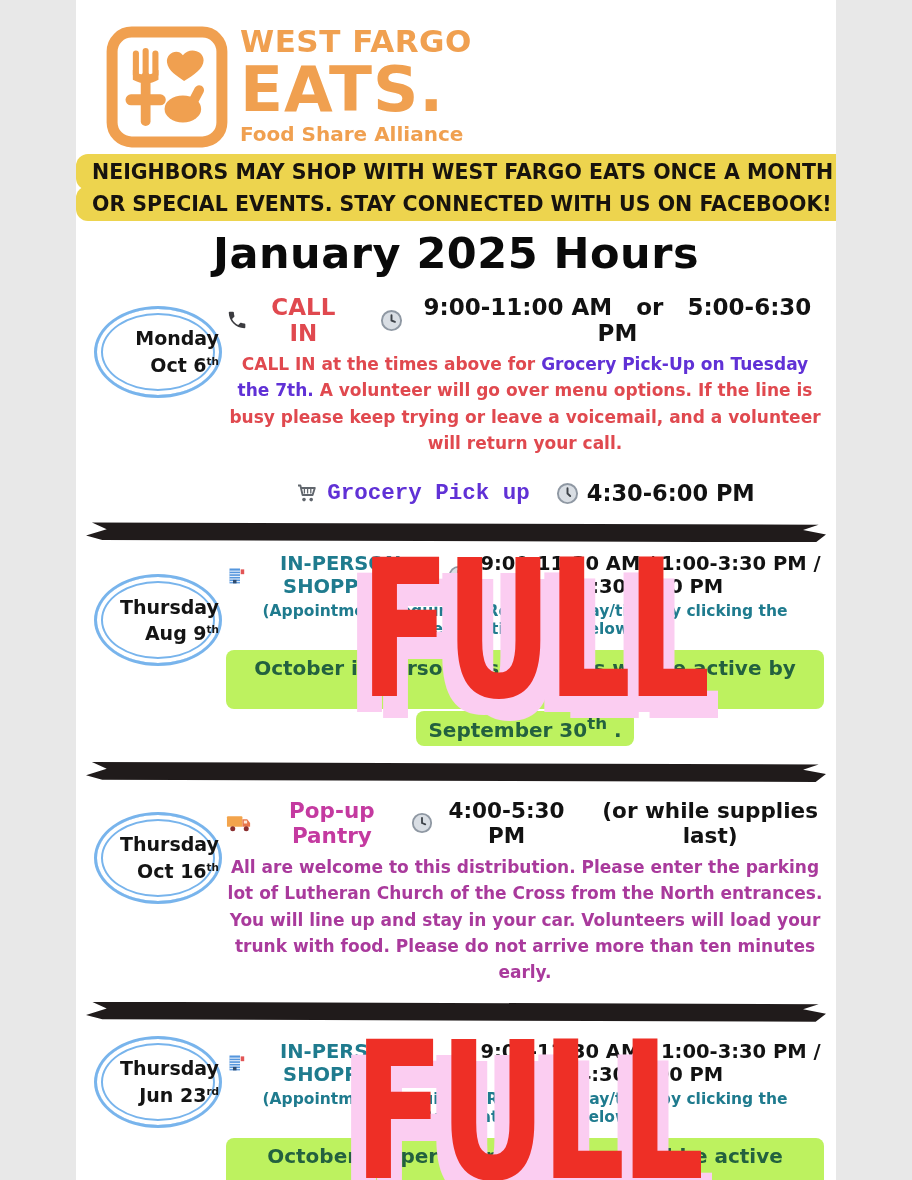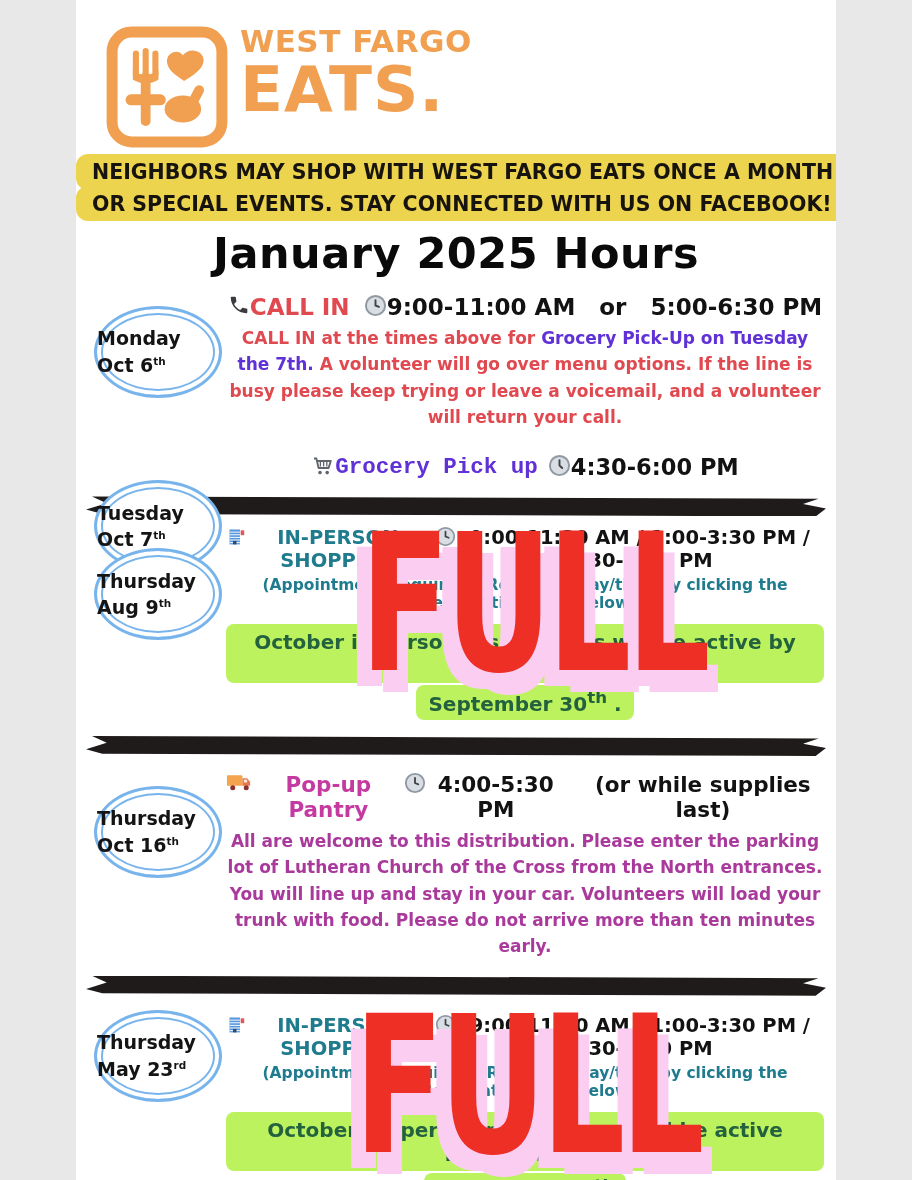--- a/index.html
+++ b/index.html
@@ -29,25 +29,25 @@
   .banner-line.l2{margin-top:-4px; position:relative;}
 
   
   .title{text-align:center; font-size:43px; font-weight:bold; color:#0a0a0a; margin-top:7px; letter-spacing:0.5px;}
 
   
   .row{position:relative;}
   .oval{position:absolute; left:18px; width:128px; height:92px; background:#fff;
     border:3px solid var(--oval-blue); border-radius:50%;
     box-shadow:inset 0 0 0 4px #fff, inset 0 0 0 6px var(--oval-blue);
-    display:flex; flex-direction:column; align-items:flex-start; justify-content:center;
+    display:flex; flex-direction:column; align-items:flex-end; justify-content:center;
     font-size:19px; font-weight:bold; color:#141414; line-height:1.4; z-index:2;}
   .oval sup{font-size:0.55em;}
   .content{margin-left:150px; margin-right:12px; text-align:center;}
-  .row-head{display:flex; justify-content:center; align-items:flex-start; font-weight:bold; color:var(--ink);}
+  .row-head{display:flex; justify-content:center; align-items:center; gap:8px; font-weight:bold; color:var(--ink);}
   .row-head svg{flex:0 0 auto;}
   .seg-red{color:var(--red);} .seg-purple{color:var(--purple);}
   .evt-red{color:var(--red);} .evt-purple{color:var(--purple);font-family:Liberation Mono, monospace;}
   .evt-teal{color:var(--teal);} .evt-magenta{color:var(--magenta);}
   .body-txt{font-size:17px; font-weight:bold; line-height:1.55; margin-top:5px;}
 
   .row-monday{margin-top:16px;} .row-monday .oval{top:12px;} .row-monday .row-head{font-size:23px;}
   .row-tuesday{margin-top:24px;} .row-tuesday .oval{top:26px;} .row-tuesday .row-head{font-size:22.5px;}
 
   .bar{height:20px; background:var(--bar-black); margin:16px 10px 0;
@@ -92,20 +92,21 @@
           <rect x="16" y="56" width="33" height="9" rx="4.5"></rect>
           <path d="M63 24 c5-7 17-4 17 4 c0 7-8 12-16 17 c-6-4-13-8-14-15 c-1-8 9-12 13-6 z"></path>
           <ellipse cx="63" cy="68" rx="15" ry="11"></ellipse>
           <rect x="70" y="48" width="8" height="18" rx="4" transform="rotate(28 74 57)"></rect>
         </g>
       </svg>
     </div>
     <div class="brand">
       <div class="brand-top">WEST FARGO</div>
       <div class="brand-main">EATS.</div>
+      <div class="brand-sub">Food Share Alliance</div>
     </div>
   </div>
 
   <div class="banner">
     <span class="banner-line l1">NEIGHBORS MAY SHOP WITH WEST FARGO EATS ONCE A MONTH &nbsp;&amp; ATTEND ANY POP-UPS</span><br>
     <span class="banner-line l2">OR SPECIAL EVENTS. STAY CONNECTED WITH US ON FACEBOOK!</span>
   </div>
 
   <div class="title">January 2025 Hours</div>
 
@@ -125,24 +126,20 @@
           <circle cx="12" cy="12" r="10" fill="#d9dee4" stroke="#8f98a3" stroke-width="2"></circle>
           <path d="M12 12 L12 6.4 M12 12 L15.6 13.4" stroke="#3e4349" stroke-width="2" stroke-linecap="round" fill="none"></path>
         </svg>
         <span>9:00-11:00 AM &nbsp;&nbsp;or&nbsp;&nbsp; 5:00-6:30 PM</span>
       </div>
       <div class="body-txt"><span class="seg-red">CALL IN at the times above for </span><span class="seg-purple">Grocery Pick-Up on Tuesday the 7th.</span><span class="seg-red"> A volunteer will go over menu options. If the line is busy please keep trying or leave a voicemail, and a volunteer will return your call.</span></div>
     </div>
   </div>
 
   <div class="row row-tuesday">
-    <div class="oval">
-      <span>Tuesday</span>
-      <span><span>Oct 7</span><sup>th</sup></span>
-    </div>
     <div class="content">
       <div class="row-head">
         <svg width="24" height="24" viewBox="0 0 24 24">
           <path d="M3 4.5h2.4l2.2 9.5h10l2.2-7H6.2" fill="none" stroke="#61666d" stroke-width="1.9" stroke-linejoin="round"></path>
           <path d="M9.4 6.5v6 M12.6 6.5v6 M15.8 6.5v6" stroke="#61666d" stroke-width="1.3"></path>
           <circle cx="9" cy="18.6" r="1.8" fill="#61666d"></circle>
             <circle cx="16.2" cy="18.6" r="1.8" fill="#61666d"></circle>
         </svg>
         <span class="evt-purple">Grocery Pick up</span>
         <span style="width:10px"></span>
@@ -211,21 +208,21 @@
       </div>
       <div class="body-txt">All are welcome to this distribution. Please enter the parking lot of Lutheran Church of the Cross from the North entrances. You will line up and stay in your car. Volunteers will load your trunk with food. Please do not arrive more than ten minutes early.</div>
     </div>
   </div>
 
   <div class="bar"></div>
 
   <div class="row row-shop row-oct23">
     <div class="oval">
       <span>Thursday</span>
-      <span><span>May 23</span><sup>rd</sup></span>
+      <span><span>Jun 23</span><sup>rd</sup></span>
     </div>
     <div class="content">
       <div class="row-head">
         <svg width="21" height="21" viewBox="0 0 24 24">
           <rect x="4" y="4" width="12" height="17" fill="#5596dd"></rect>
           <path d="M4 7h12 M4 10h12 M4 13h12 M4 16h12 M4 19h12" stroke="#ffffff" stroke-width="1.1"></path>
           <rect x="16.8" y="5" width="4" height="5.5" fill="#e25555"></rect>
           <rect x="8" y="17" width="4" height="4" fill="#2f4b6e"></rect>
         </svg>
         <span class="evt-teal">IN-PERSON SHOPPING</span>

